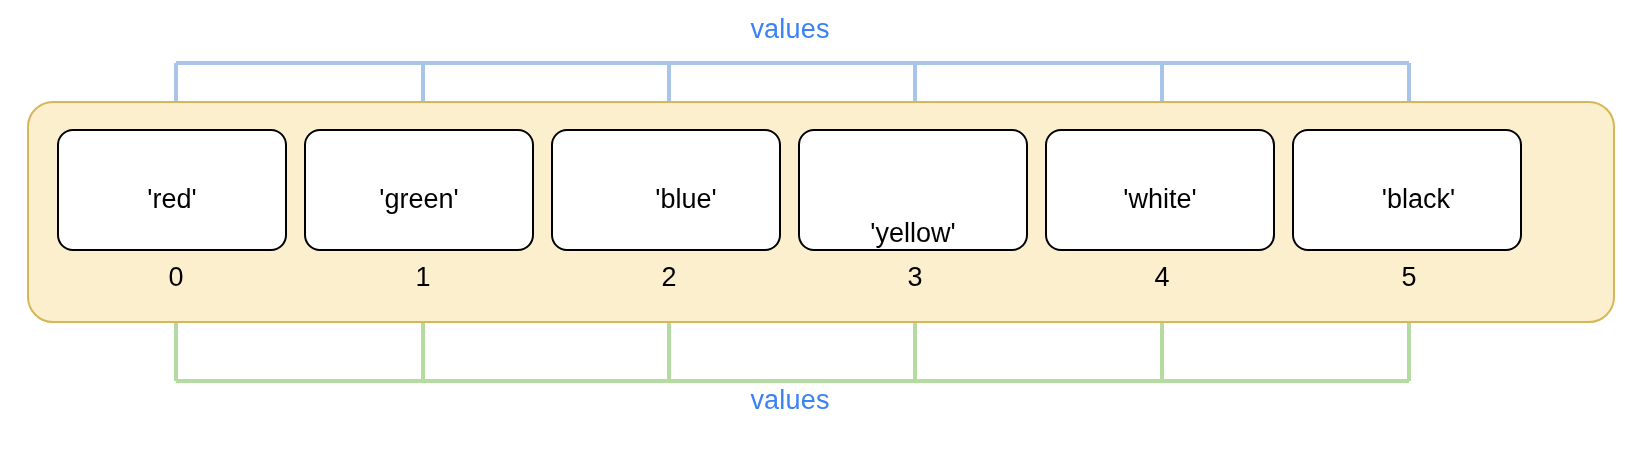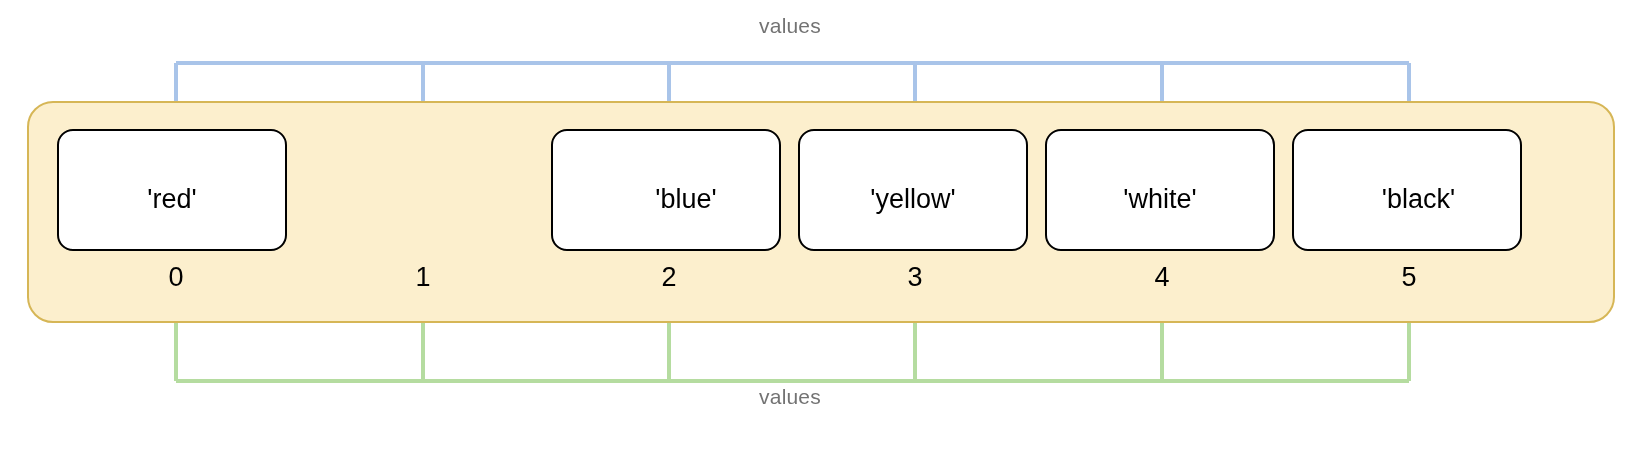--- a/index.html
+++ b/index.html
@@ -19,22 +19,22 @@
   }
   #svg-layer {
     position: absolute;
     left: 0;
     top: 0;
     width: 1644px;
     height: 454px;
   }
   .label-values, .label-indexes {
     position: absolute;
-    font-size: 21px;
-    color: #737373;
+    font-size: 27px;
+    color: #3b82f6;
     white-space: nowrap;
     transform: translateX(-50%);
     letter-spacing: 0.2px;
   }
   .label-values { left: 790px; top: 14px; }
   .label-indexes { left: 790px; top: 385px; }
 
   .array-container {
     position: absolute;
     left: 27px;
@@ -112,24 +112,27 @@
     </g>
   </svg>
 
   <div class="label-values">values</div>
 
   <div class="array-container"></div>
 
   <div class="cell" style="left:57px;">
     <span class="cell-text">'red'</span>
   </div>
+  <div class="cell" style="left:304px;">
+    <span class="cell-text">'green'</span>
+  </div>
   <div class="cell" style="left:551px;padding-left:40px;">
     <span class="cell-text">'blue'</span>
   </div>
-  <div class="cell" style="left:798px;">
+  <div class="cell" style="left:798px;align-items:flex-end;">
     <span class="cell-text">'yellow'</span>
   </div>
   <div class="cell" style="left:1045px;">
     <span class="cell-text">'white'</span>
   </div>
   <div class="cell" style="left:1292px;padding-left:23px;">
     <span class="cell-text">'black'</span>
   </div>
 
   <div class="index-label" style="left:176px;">0</div>

